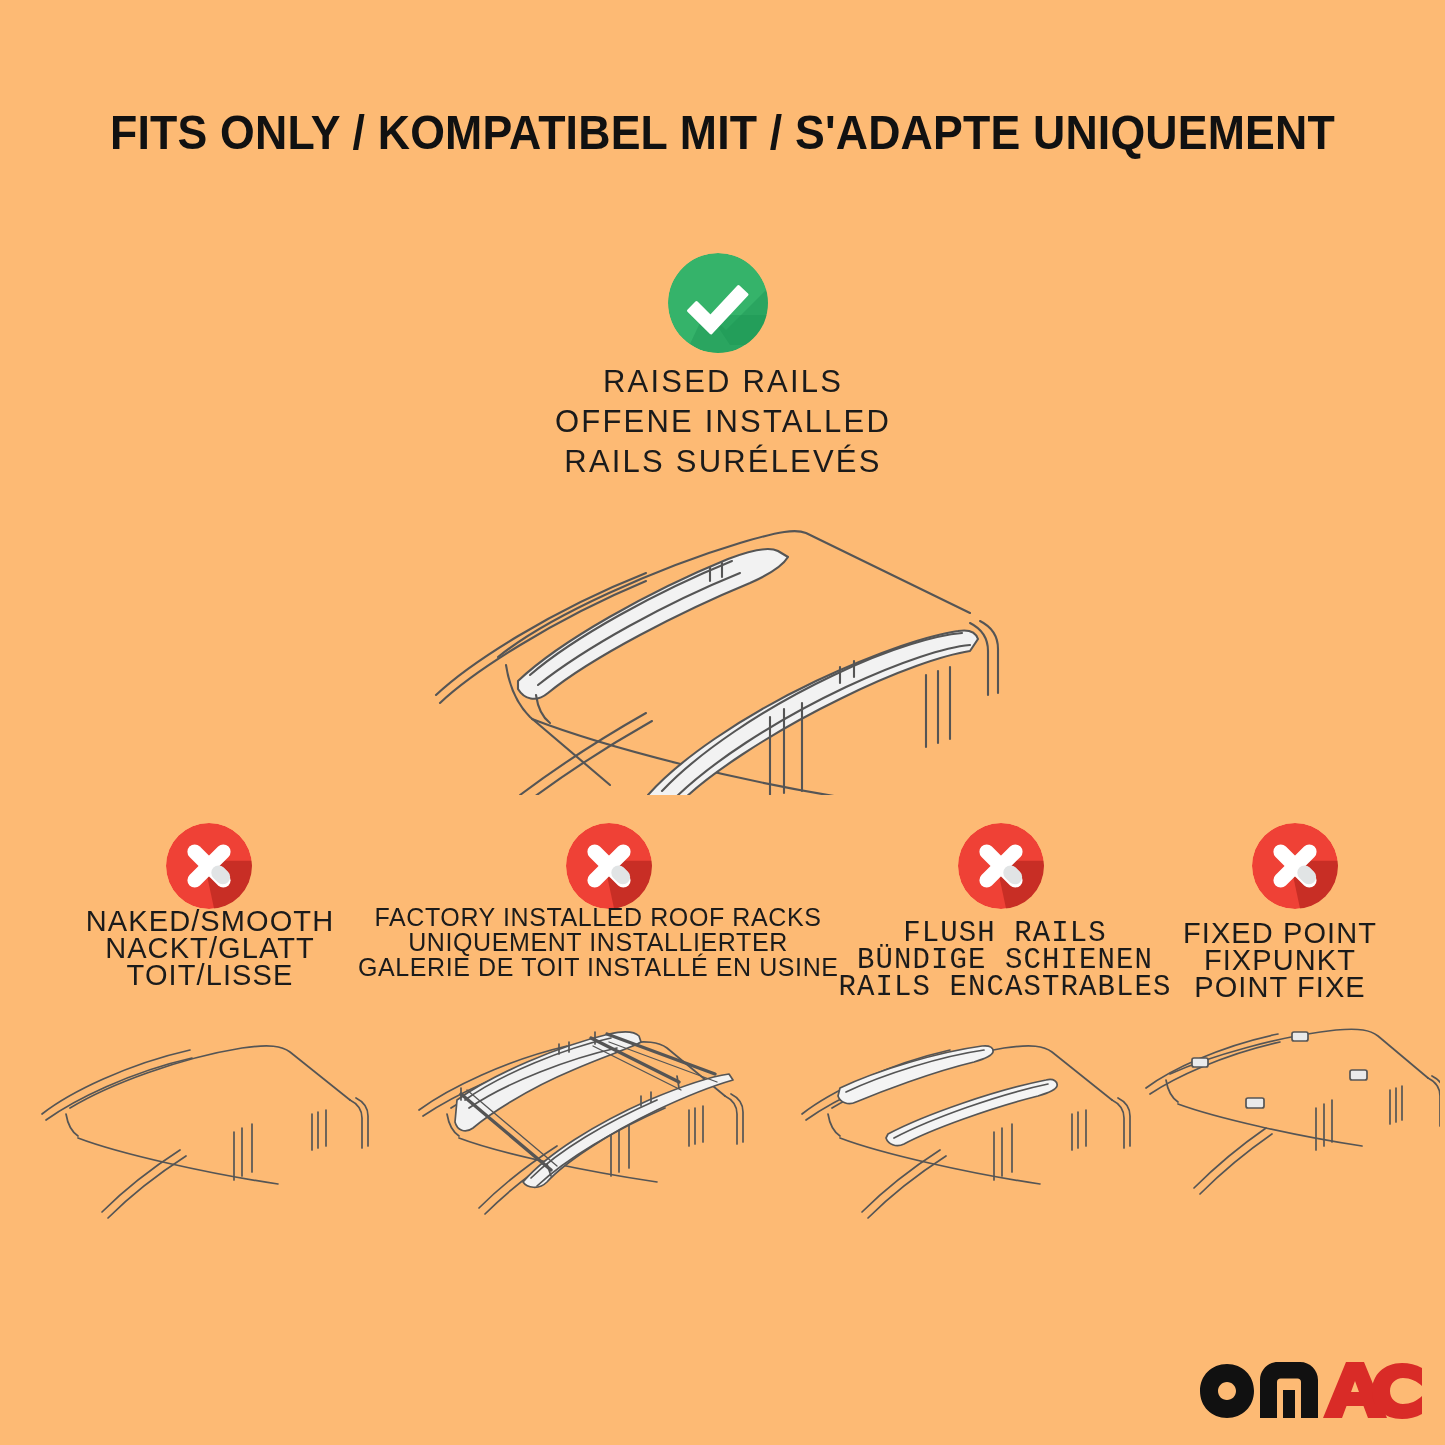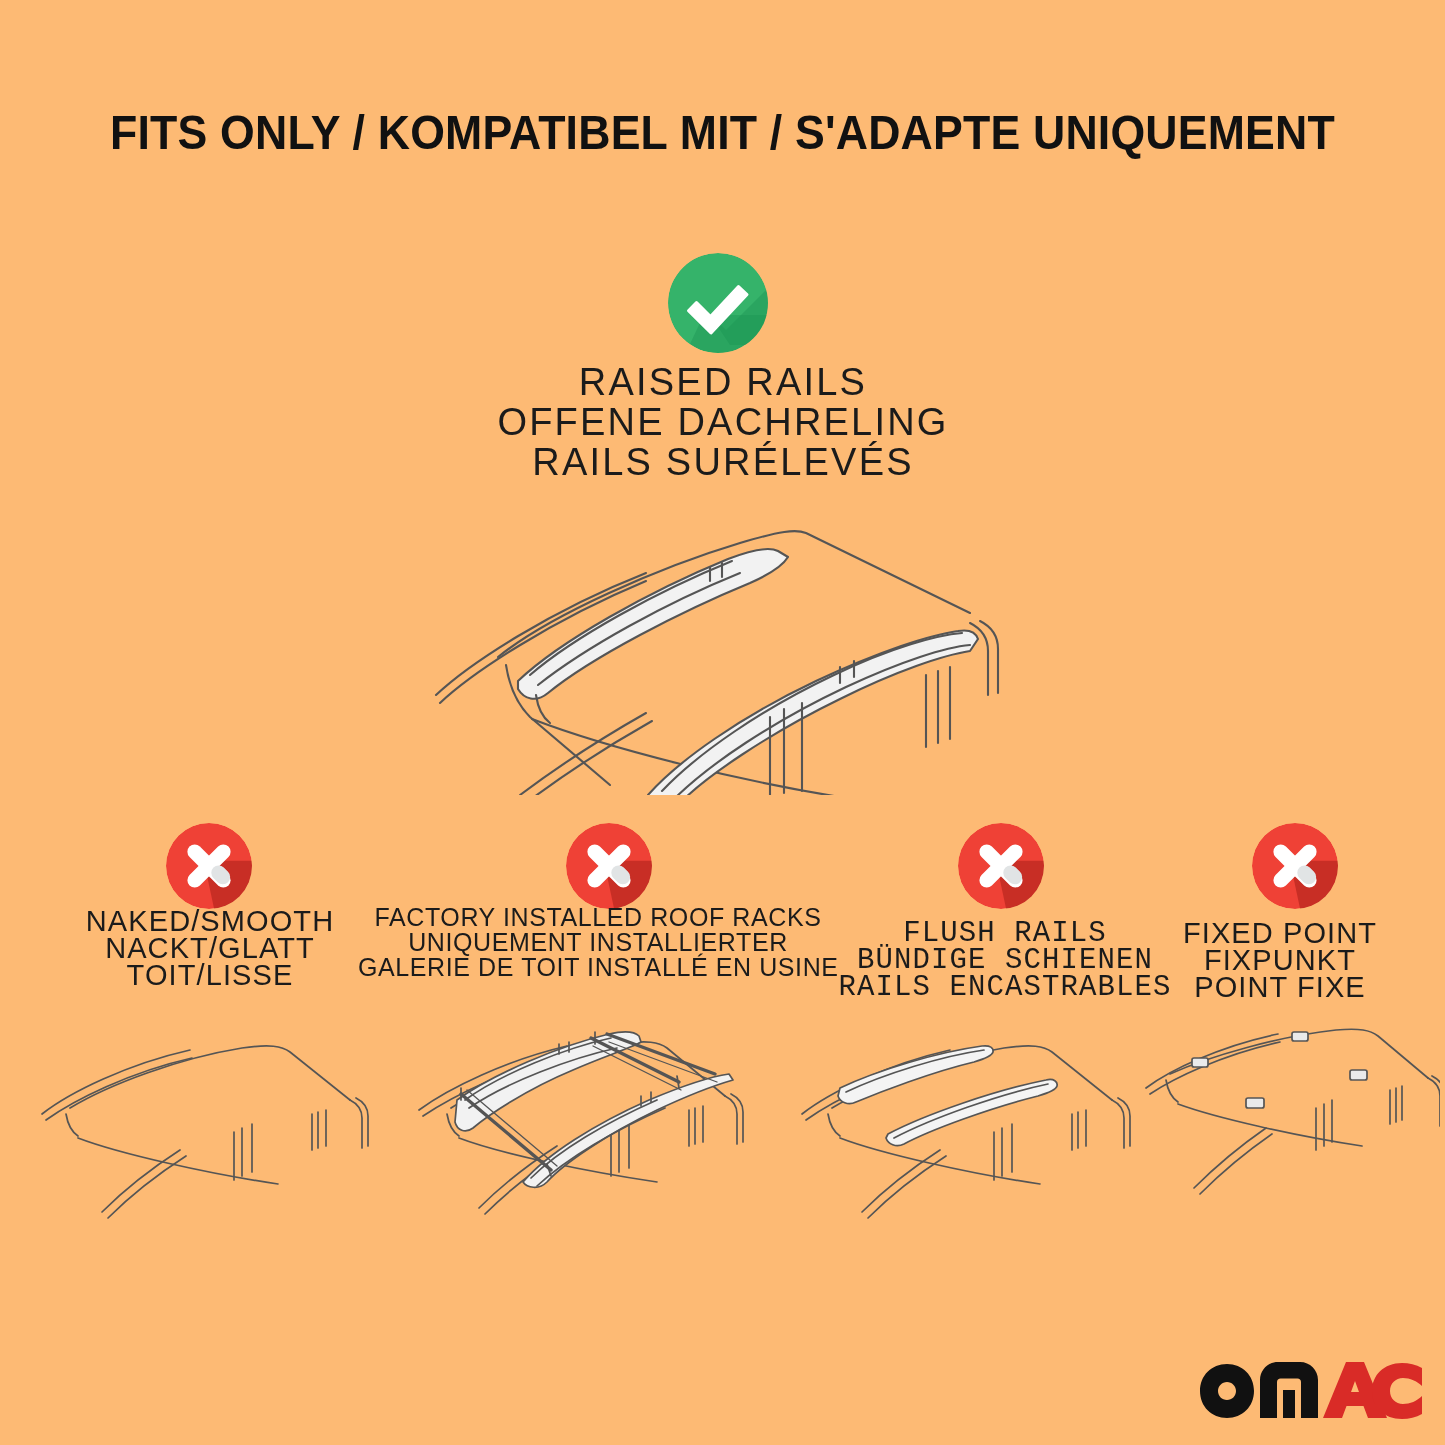--- a/index.html
+++ b/index.html
@@ -57,21 +57,21 @@
   
   .caption {
     position: absolute;
     text-align: center;
     font-family: "Liberation Sans", sans-serif;
     font-weight: 300;
     color: #1b1b1b;
     letter-spacing: 1.6px;
   }
   .caption.main {
-    font-size: 38px;
+    font-size: 31px;
     line-height: 40px;
     letter-spacing: 2.2px;
   }
   .caption.sub {
     font-size: 29px;
     line-height: 27px;
     letter-spacing: 1.1px;
   }
   .caption.sub.tight {
     font-size: 25px;
@@ -111,21 +111,21 @@
         <path d="M42 62 L100 62 L100 92 L62 92 Z" fill="#1f9a58" opacity="0.55"></path>
         <path d="M30 44 L100 44 L100 62 L47 62 Z" fill="#1f9a58" opacity="0.0"></path>
         <path d="M38 57 L58 77 L100 35 L100 76 A50 50 0 0 1 50 100 A50 50 0 0 1 22 91 Z" fill="#1d9455" opacity="0.45"></path>
         <path d="M28.5 49.5 L42.5 63.5 L70.5 33.5 L79 41.5 L43 80 L20.5 57.8 Z" fill="#ffffff" stroke="#ffffff" stroke-width="3" stroke-linejoin="round"></path>
       </svg>
     </div>
   </div>
 
   <div class="caption main" style="left:373px; top:362px; width:700px;">
     <span class="cap-line">RAISED RAILS</span>
-    <span class="cap-line">OFFENE DACHRELING</span>
+    <span class="cap-line">OFFENE INSTALLED</span>
     <span class="cap-line">RAILS SURÉLEVÉS</span>
   </div>
 
   <div class="illus" style="left:410px; top:495px; width:640px; height:300px;">
     <svg viewBox="0 0 640 300" xmlns="http://www.w3.org/2000/svg">
       <g fill="none" stroke="#555555" stroke-width="2.1" stroke-linecap="round" stroke-linejoin="round">
 
         <path d="M88 162 C140 120 250 72 330 48 C370 36 386 34 396 38 L560 118"></path>
         <path d="M96 170 C100 196 110 212 120 222 L200 290"></path>
         <path d="M122 224 C200 254 330 286 430 302"></path>

